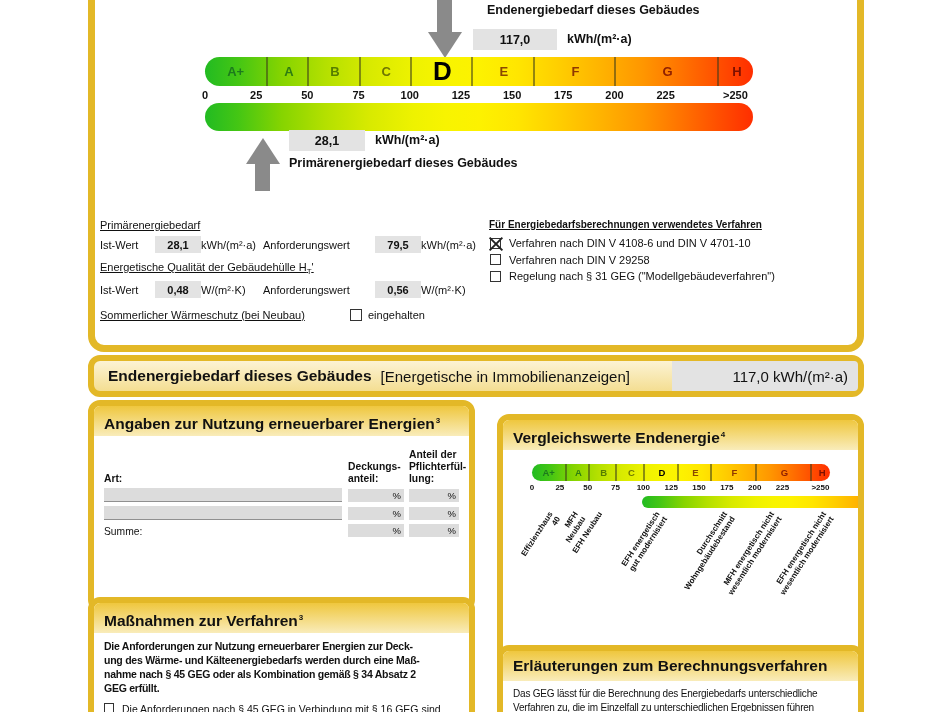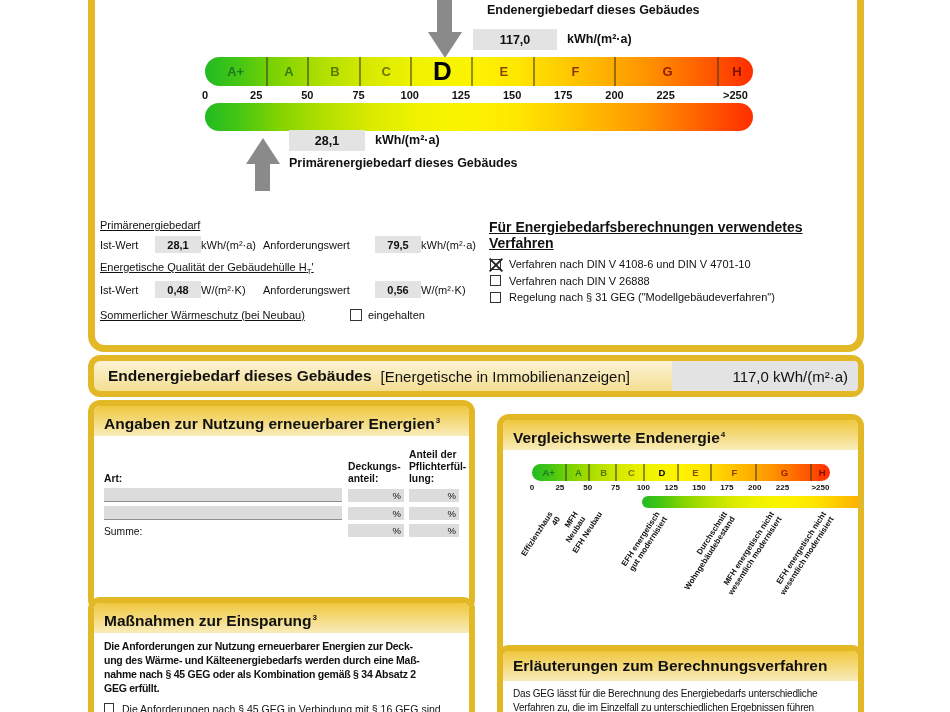--- a/index.html
+++ b/index.html
@@ -57,21 +57,21 @@
   .summer{display:grid;grid-template-columns:250px 18px auto;align-items:center;height:17px;}
 
   .cb{display:inline-block;box-sizing:border-box;width:11px;height:11px;border:1px solid #333;background:#fff;position:relative;flex:none;}
   .cb.big{width:12px;height:12px;}
   .cb.checked::before,.cb.checked::after{content:"";position:absolute;left:-4px;top:4px;width:18px;height:2px;background:#222;}
   .cb.checked::before{transform:rotate(45deg);}
   .cb.checked::after{transform:rotate(-45deg);}
 
   
   .methods{left:394px;top:240px;width:370px;font-size:11px;}
-  .met-h{font-size:14px;font-weight:bold;margin-bottom:5px;}
+  .met-h{font-size:10px;font-weight:bold;margin-bottom:5px;}
   .mitem{display:flex;align-items:center;gap:8px;height:16px;margin-bottom:0.5px;}
   .mitem .cb{margin-left:1px;}
 
   
   .banner{left:88px;top:355px;width:776px;height:42px;border-width:6px;border-radius:12px;
     background:linear-gradient(var(--banner1,#FCF3D4),var(--banner2,#F4DE92));
     display:flex;align-items:center;padding-left:14px;box-sizing:border-box;}
   .b-title{font-size:15.5px;font-weight:bold;}
   .b-note{font-size:15px;margin-left:9px;}
   .b-val{margin-left:auto;width:186px;height:30px;background:var(--field,#E3E3E3);display:flex;
@@ -215,21 +215,21 @@
 
     <div class="methods">
       <div class="met-h u">Für Energiebedarfsberechnungen verwendetes Verfahren</div>
       <div id="methods-list">
           <div class="mitem">
             <span class="cb checked"></span>
             <span>Verfahren nach DIN V 4108-6 und DIN V 4701-10</span>
           </div>
           <div class="mitem">
             <span class="cb"></span>
-            <span>Verfahren nach DIN V 26888</span>
+            <span>Verfahren nach DIN V 29258</span>
           </div>
           <div class="mitem">
             <span class="cb"></span>
             <span>Regelung nach § 31 GEG ("Modellgebäudeverfahren")</span>
           </div>
         </div>
     </div>
   </section>
 
   <section class="gbox banner">
@@ -281,21 +281,21 @@
               <div class="c-duty">
                 <div class="pctbox">%</div>
               </div>
             </div>
           </div>
       </div>
     </div>
   </section>
 
   <section class="gbox leftbox meas">
-    <div class="hband"><span>Maßnahmen zur Einsparung</span><sup>3</sup></div>
+    <div class="hband"><span>Maßnahmen zur Verfahren</span><sup>3</sup></div>
     <div class="boxbody">
       <div class="intro pre">Die Anforderungen zur Nutzung erneuerbarer Energien zur Deck-
 ung des Wärme- und Kälteenergiebedarfs werden durch eine Maß-
 nahme nach § 45 GEG oder als Kombination gemäß § 34 Absatz 2
 GEG erfüllt.</div>
       <div class="cbrow">
         <span class="cb" id="measures-cb"></span>
         <span>Die Anforderungen nach § 45 GEG in Verbindung mit § 16 GEG sind eingehalten.</span>
       </div>
     </div>

